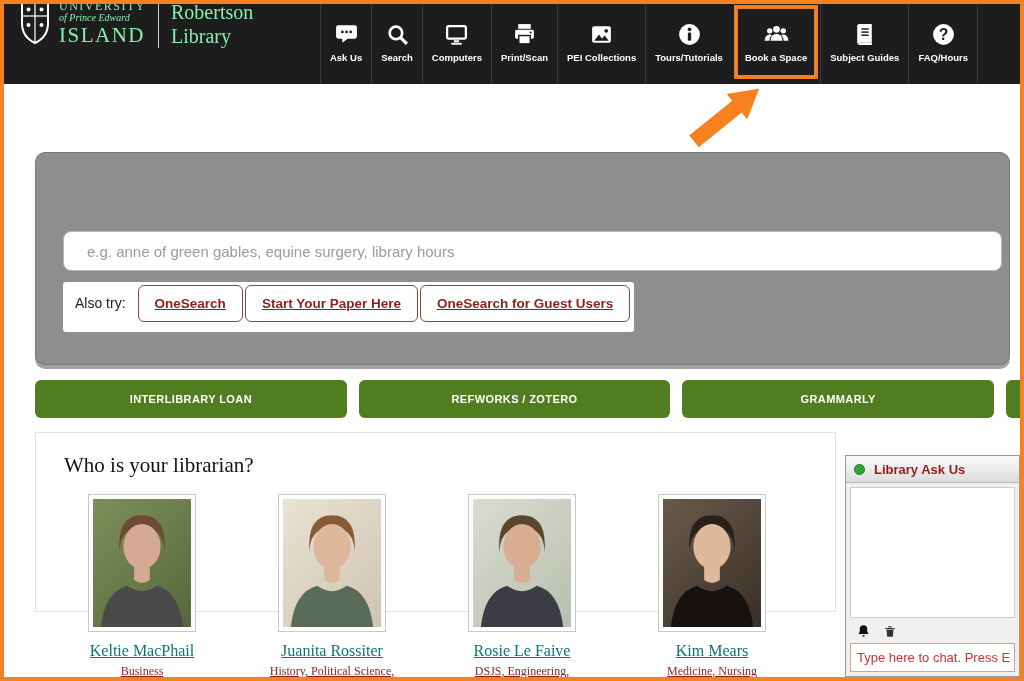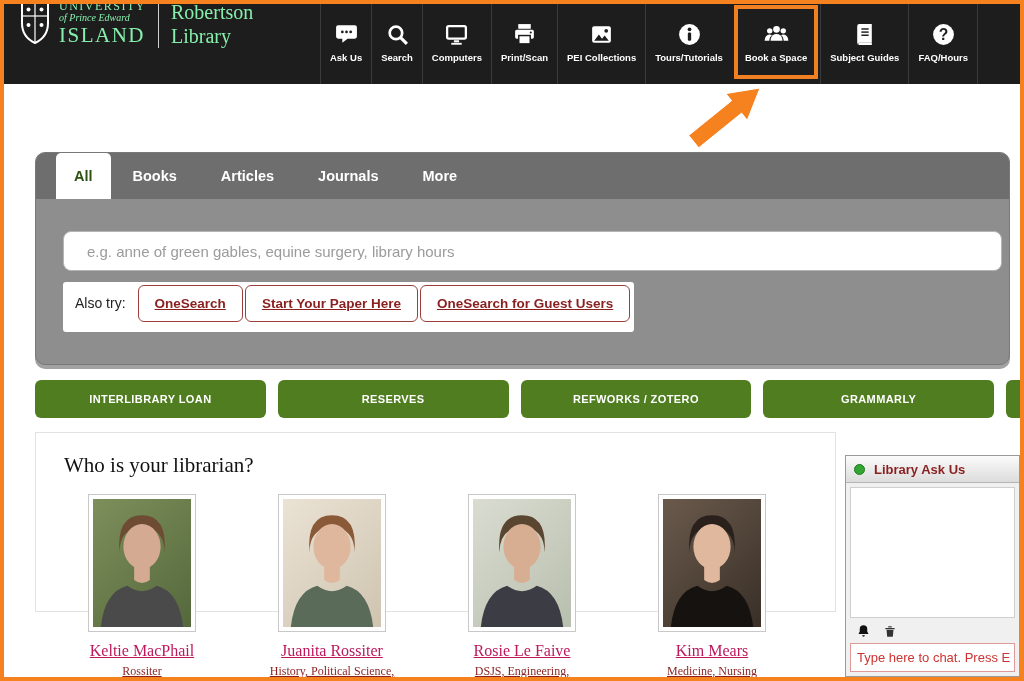--- a/index.html
+++ b/index.html
@@ -56,21 +56,21 @@
   .lib-heading{font-family:"Liberation Serif",serif;font-size:21px;color:#111;margin:20px 0 16px 28px;}
   .cards{display:flex;padding-left:31px;gap:40px;}
   .card{width:150px;text-align:center;}
   .photo-frame{width:108px;height:138px;margin:0 auto;background:#fff;border:1px solid #c8c8c8;padding:4px;box-sizing:border-box;cursor:pointer;}
   .photo{width:100%;height:100%;position:relative;overflow:hidden;}
   .photo svg{position:absolute;left:0;bottom:0;width:100%;height:100%;}
   .photo.p1{background:linear-gradient(135deg,#7d8f5a,#55683c);}
   .photo.p2{background:linear-gradient(135deg,#eae2d4,#cfc4b0);}
   .photo.p3{background:linear-gradient(135deg,#dadcd1,#b8bfae);}
   .photo.p4{background:linear-gradient(135deg,#6a5a4c,#392f27);}
-  .lib-name-link{font-family:"Liberation Serif",serif;font-size:16px;color:#be185d;text-decoration:underline;
+  .lib-name-link{font-family:"Liberation Serif",serif;font-size:16px;color:#0f766e;text-decoration:underline;
     margin-top:10px;cursor:pointer;}
   .lib-subjects{font-family:"Liberation Serif",serif;font-size:12px;color:#8a1f1f;text-decoration:underline;
     line-height:1.3;margin-top:4px;cursor:pointer;}
 
   
   .chat-widget{position:absolute;left:845px;top:455px;width:175px;bottom:4px;background:#f0f0f0;
     border:1px solid #9a9a9a;z-index:10;display:flex;flex-direction:column;box-sizing:border-box;}
   .chat-header{height:26px;background:linear-gradient(#fbfbfb,#dcdcdc);border-bottom:1px solid #b5b5b5;
     display:flex;align-items:center;gap:9px;padding:0 8px;flex:0 0 auto;}
   .status-dot{width:11px;height:11px;border-radius:50%;background:#33a532;border:1px solid #1d7a1d;box-sizing:border-box;}
@@ -210,39 +210,31 @@
     </div>
   </div>
 
   <div class="annotation-arrow">
     <svg width="100" height="65" viewBox="0 0 100 65">
       <polygon points="92,0 79.3,32.2 73.6,25.1 30.7,59.8 20.7,47.4 63.6,12.7 57.9,5.6" fill="#f5821f" stroke="#ffffff" stroke-width="1"></polygon>
     </svg>
   </div>
 
   <div class="search-panel">
-    <div class="tab-bar">
-      <div class="tab active">All</div>
-      <div class="tab">Books</div>
-      <div class="tab">Articles</div>
-      <div class="tab">Journals</div>
-      <div class="tab">More</div>
-    </div>
     <input class="search-input" type="text" placeholder="e.g. anne of green gables, equine surgery, library hours" style="">
     <div class="also-try">
       <span class="also-try-label">Also try:</span>
       <button class="try-btn">OneSearch</button>
       <button class="try-btn">Start Your Paper Here</button>
       <button class="try-btn">OneSearch for Guest Users</button>
     </div>
   </div>
 
   <div class="quick-links">
     <div class="quick-btn">INTERLIBRARY LOAN</div>
-    <div class="quick-btn">RESERVES</div>
     <div class="quick-btn">REFWORKS / ZOTERO</div>
     <div class="quick-btn">GRAMMARLY</div>
     <div class="quick-btn partial"></div>
   </div>
 
   <div class="librarian-panel">
     <div class="lib-heading">Who is your librarian?</div>
     <div class="cards">
 
       <div class="card">
@@ -250,21 +242,21 @@
           <div class="photo p1">
             <svg viewBox="0 0 100 128" preserveAspectRatio="xMidYMax meet">
                 <path d="M27 52 Q24 14 50 14 Q76 14 73 52 Q73 28 50 25 Q27 28 27 52Z" fill="#6d4c33"></path>
                 <ellipse cx="50" cy="46" rx="19" ry="23" fill="#d4ab92"></ellipse>
                 <path d="M42 62 L42 80 Q50 86 58 80 L58 62 Z" fill="#d4ab92"></path>
                 <path d="M8 128 Q12 92 35 86 Q50 97 65 86 Q88 92 92 128 Z" fill="#4a4a4a"></path>
               </svg>
           </div>
         </div>
         <div class="lib-name-link">Keltie MacPhail</div>
-        <div class="lib-subjects">Rossiter</div>
+        <div class="lib-subjects">Business</div>
       </div>
 
       <div class="card">
         <div class="photo-frame">
           <div class="photo p2">
             <svg viewBox="0 0 100 128" preserveAspectRatio="xMidYMax meet">
                 <path d="M27 52 Q24 14 50 14 Q76 14 73 52 Q73 28 50 25 Q27 28 27 52Z" fill="#8a5a38"></path>
                 <ellipse cx="50" cy="46" rx="19" ry="23" fill="#dfb79c"></ellipse>
                 <path d="M42 62 L42 80 Q50 86 58 80 L58 62 Z" fill="#dfb79c"></path>
                 <path d="M8 128 Q12 92 35 86 Q50 97 65 86 Q88 92 92 128 Z" fill="#5a6b5a"></path>

